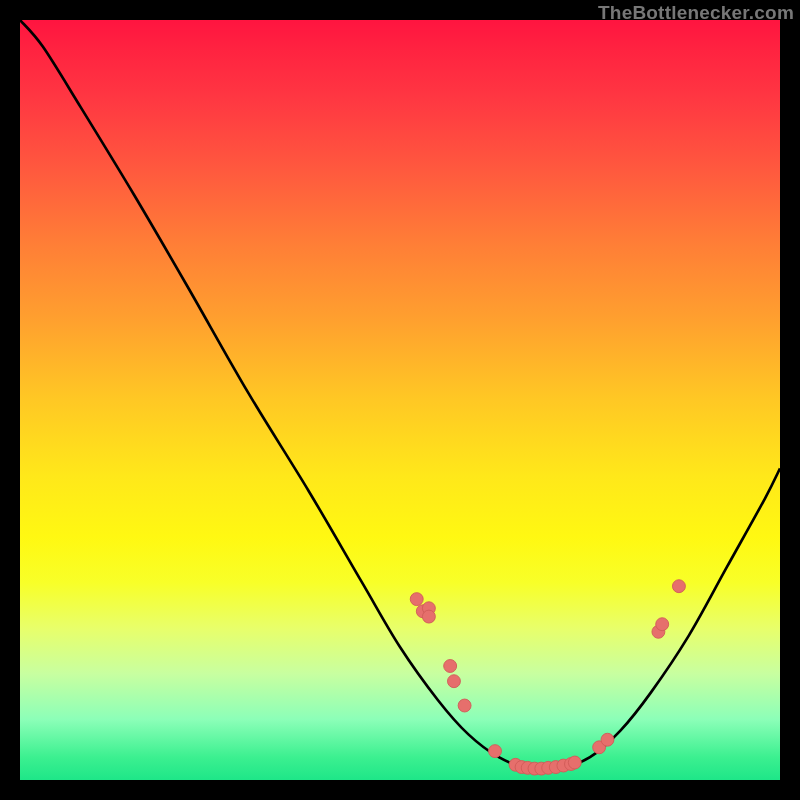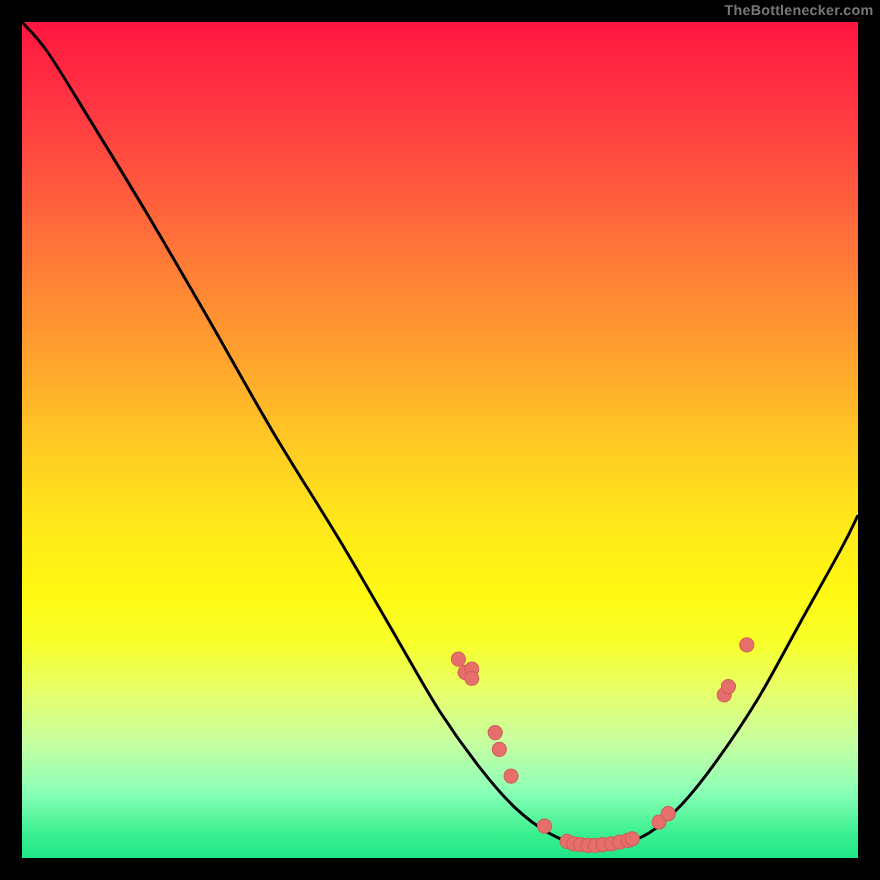--- a/index.html
+++ b/index.html
@@ -52,21 +52,21 @@
     top: 0;
     width: 100%;
     height: 100%;
   }
   .watermark {
     position: absolute;
     top: 2px;
     right: 6px;
     color: #777777;
     font-family: Arial, Helvetica, sans-serif;
-    font-size: 13px;
+    font-size: 19px;
     font-weight: bold;
     letter-spacing: 0.2px;
   }
 </style>
 </head>
 <body>
 
 <div class="chart-container">
   <div class="plot-area">
     <div class="gradient-bg"></div>

